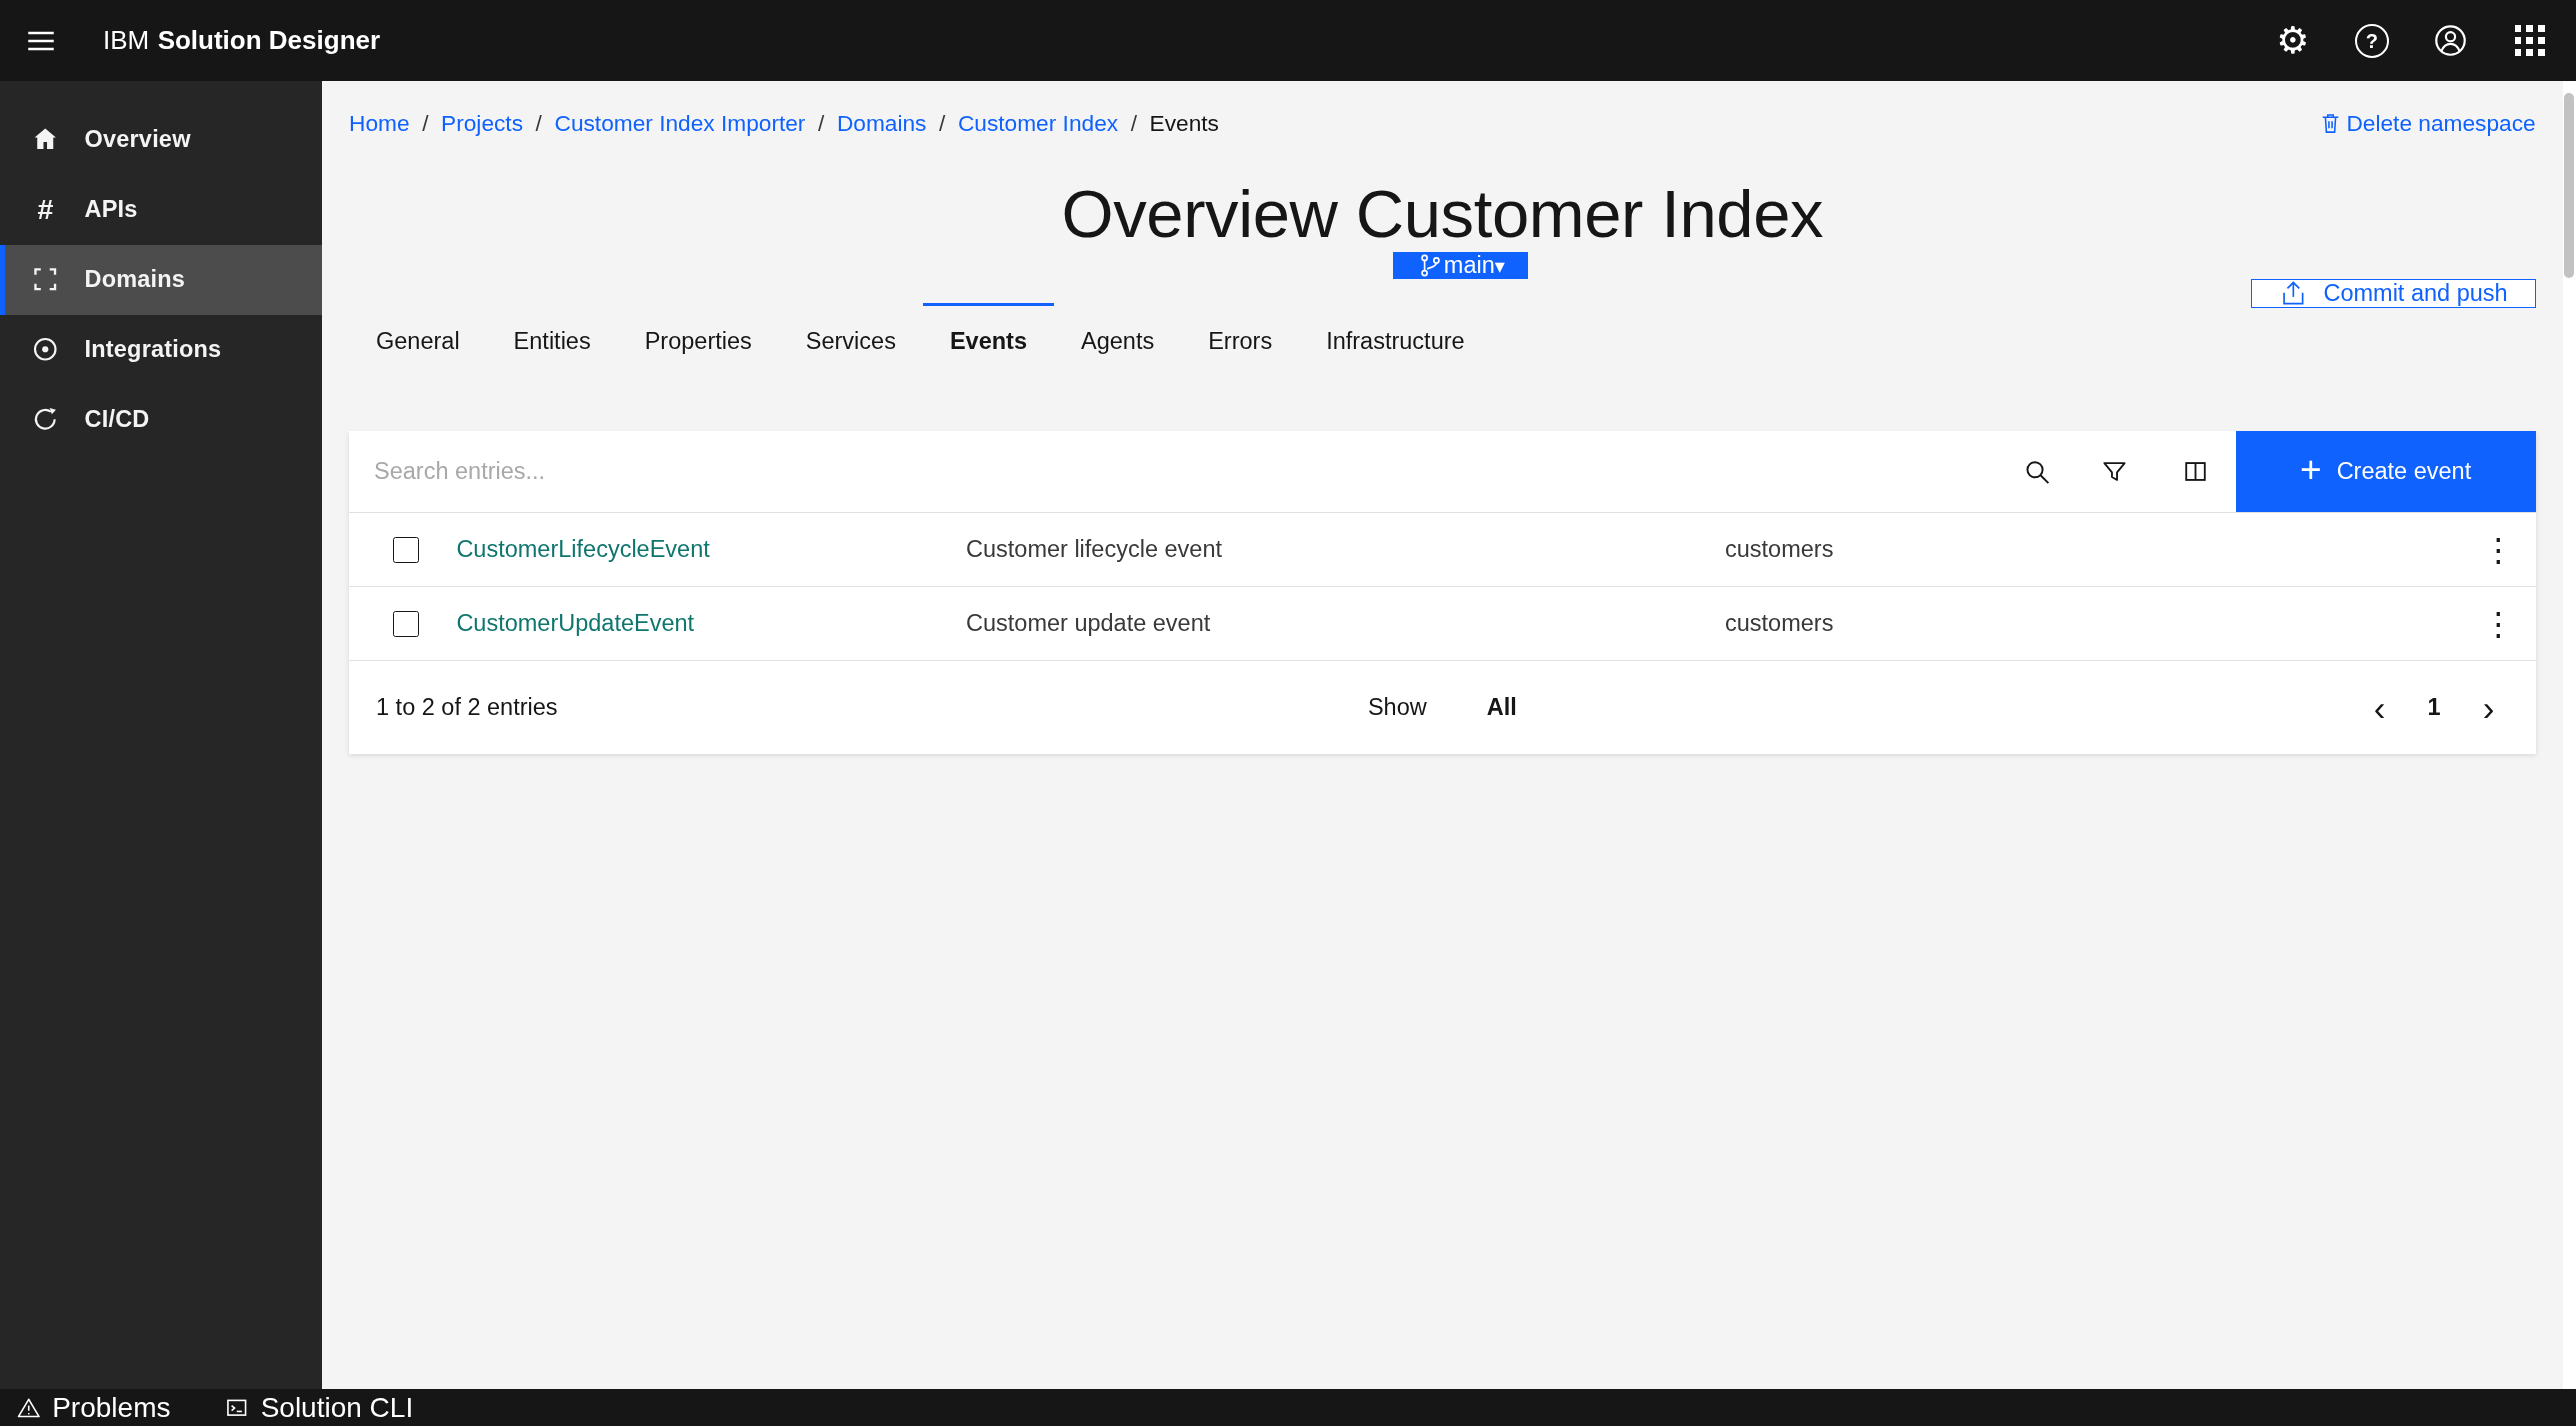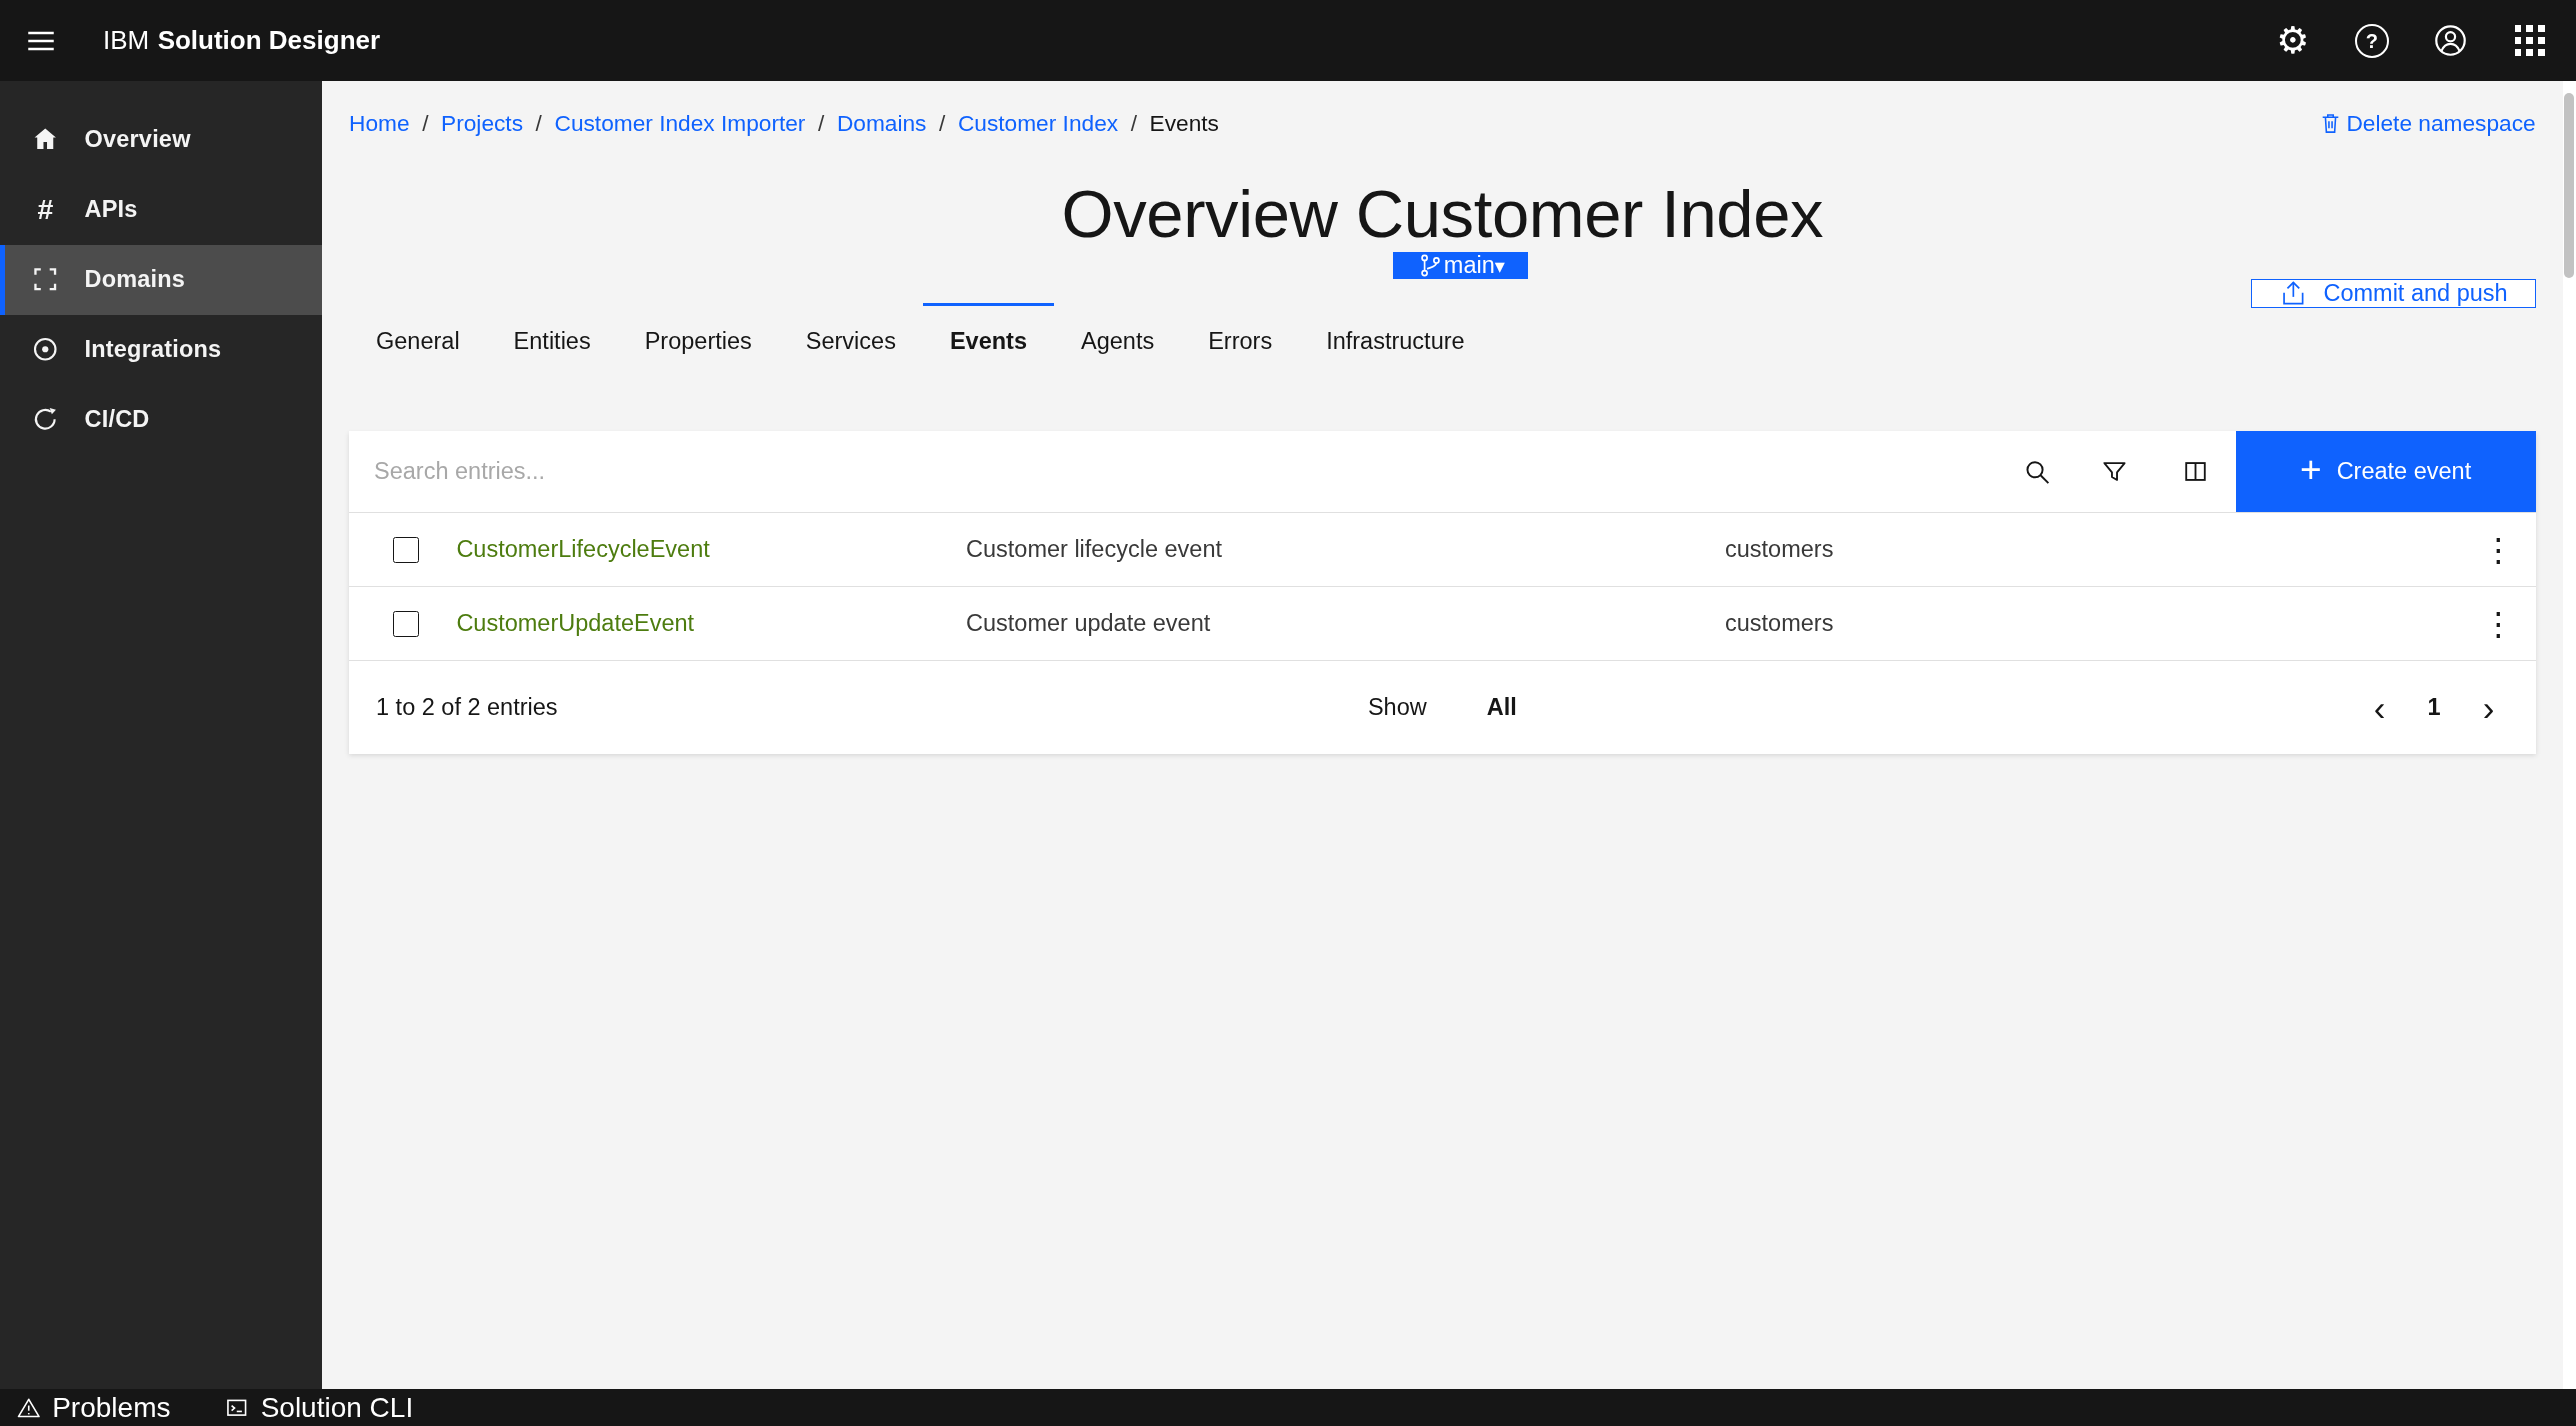--- a/index.html
+++ b/index.html
@@ -120,21 +120,21 @@
   .cell-check { width: 94px; display: flex; align-items: center; padding-left: 44px; }
   .checkbox { width: 26px; height: 26px; border: 1.7px solid #161616; border-radius: 2.5px; background: transparent; cursor: pointer; display: inline-block; }
   .col-id { width: 503px; display: flex; align-items: center; gap: 13.4px; padding-left: 13.4px; }
   .thead .col-id { background: #cfcfcf; }
   .col-label { width: 759px; display: flex; align-items: center; padding-left: 20px; }
   .col-topic { flex: 1; display: flex; align-items: center; padding-left: 20px; }
   .col-menu { width: 74px; display: flex; align-items: center; justify-content: center; }
   .sort-arrow { font-size: 25px; font-weight: 400; }
 
   .trow { display: flex; height: 74px; border-top: 0.8px solid #e0e0e0; font-size: 23.5px; background: #fff; align-items: stretch; color: #393939; }
-  .link-cell { color: #4d7c0f; cursor: pointer; text-decoration: none; }
+  .link-cell { color: #0f766e; cursor: pointer; text-decoration: none; }
   .overflow-btn { background: none; border: none; cursor: pointer; font-size: 32px; color: #161616; line-height: 1; padding: 8.4px; }
 
   .pagination { display: flex; align-items: center; height: 94px; border-top: 0.8px solid #e0e0e0; font-size: 23.5px; color: #161616; position: relative; }
   .page-range { padding-left: 27px; }
   .page-center { position: absolute; left: 50%; transform: translateX(-50%); display: flex; align-items: center; gap: 60px; }
   .show-value { font-weight: 700; cursor: pointer; }
   .page-right { margin-left: auto; display: flex; align-items: center; padding-right: 17px; }
   .page-btn { width: 60px; height: 74px; background: none; border: none; font-size: 35px; color: #161616; cursor: pointer; display: flex; align-items: center; justify-content: center; }
   .page-num { font-weight: 700; width: 49px; text-align: center; }
 

